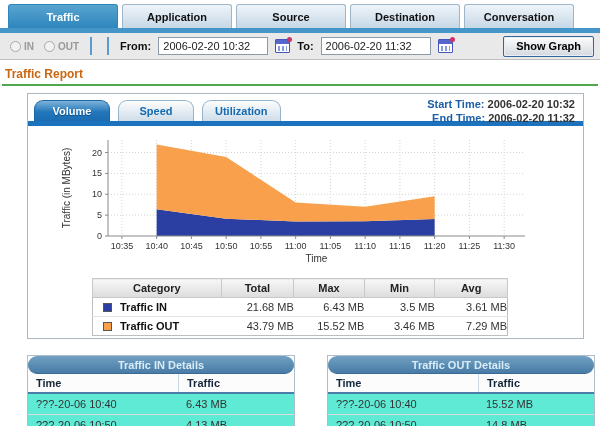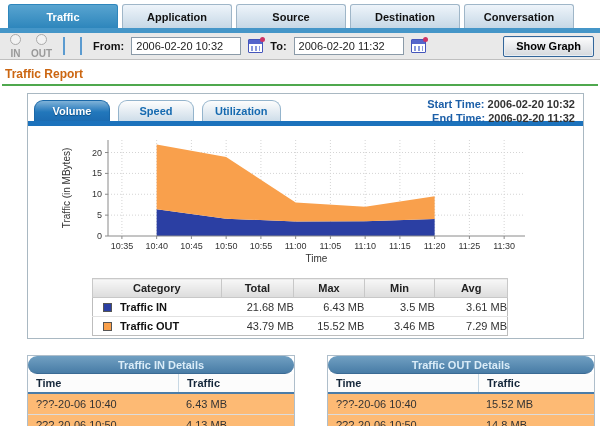--- a/index.html
+++ b/index.html
@@ -12,21 +12,21 @@
     font-weight:bold; font-size:11px; color:#111; cursor:pointer;
     background:linear-gradient(#eef4fa,#c6d8e6); border:1px solid #9fb6c8; border-bottom:none;
     border-radius:3px 3px 0 0; }
   .maintab.active { background:linear-gradient(#58a4d0,#2e86bc); color:#fff; border-color:#2e86bc; }
   .mainbar { height:5px; background:#4596c8; }
 
   
   .toolbar { height:27px; background:#e9e9e9; border-bottom:1px solid #bfbfbf;
     display:flex; align-items:center; padding:0 6px; gap:7px; }
   .radio-group { display:flex; align-items:center; gap:10px; padding-left:4px; }
-  .radio-item { display:flex; align-items:center; gap:3px; color:#999; font-weight:bold; font-size:10px;flex-direction:column; }
+  .radio-item { display:flex; align-items:center; gap:3px; color:#999; font-weight:bold; font-size:10px; }
   .radio-circle { width:11px; height:11px; border-radius:50%; border:1px solid #aaa; background:#f2f2f2; }
   .vsep { width:2px; height:18px; background:#5b9bd0; margin:0 4px; }
   .select-box { display:flex; align-items:center; border:1px solid #7a8a99; background:#fff; height:19px; }
   .select-text { padding:0 6px; font-size:11px; color:#222; min-width:100px; }
   .select-arrow { width:17px; height:17px; margin:0; background:linear-gradient(#e8f0f8,#b8cfe4);
     border-left:1px solid #9ab0c4; border-radius:2px; display:flex; align-items:center; justify-content:center;
     color:#3a7ab0; font-size:9px; }
   .field-label { font-weight:bold; color:#111; }
   .date-input { width:110px; height:18px; border:1px solid #8a9aa8; background:#fff;
     font-family:"Liberation Sans",sans-serif; font-size:11px; padding:0 4px; color:#222; }
@@ -72,21 +72,21 @@
 
   
   .details-row { display:flex; gap:32px; padding-left:27px; margin-top:16px; }
   .dtable { width:268px; border:1px solid #aebecb; background:#fff; }
   .dtable-title { height:18px; background:linear-gradient(#71a0c2,#487ca6); border-bottom:1px solid #3a6a94;
     color:#daecf8; font-weight:bold; font-size:11px; display:flex; align-items:center; justify-content:center;border-radius:9px; }
   .dcols { display:flex; border-bottom:2px solid #4a7ca8; background:#fcfcfc; }
   .dcol { padding:3px 8px; font-weight:bold; color:#14263a; font-size:11px; }
   .dcol.time { width:150px; }
   .dcol.traffic { flex:1; border-left:1px solid #c8d8e4; }
-  .drow { display:flex; border-bottom:1px solid #dcdcdc; background:#fdba74; }
+  .drow { display:flex; border-bottom:1px solid #dcdcdc; background:#5eead4; }
   .dcell { padding:4px 8px; color:#333; font-size:11px; }
   .dcell.time { width:150px; }
   .dcell.traffic { flex:1; }
 </style>
 </head>
 <body>
 
 <div class="maintabs">
   <div class="maintab active">Traffic</div>
   <div class="maintab">Application</div>

